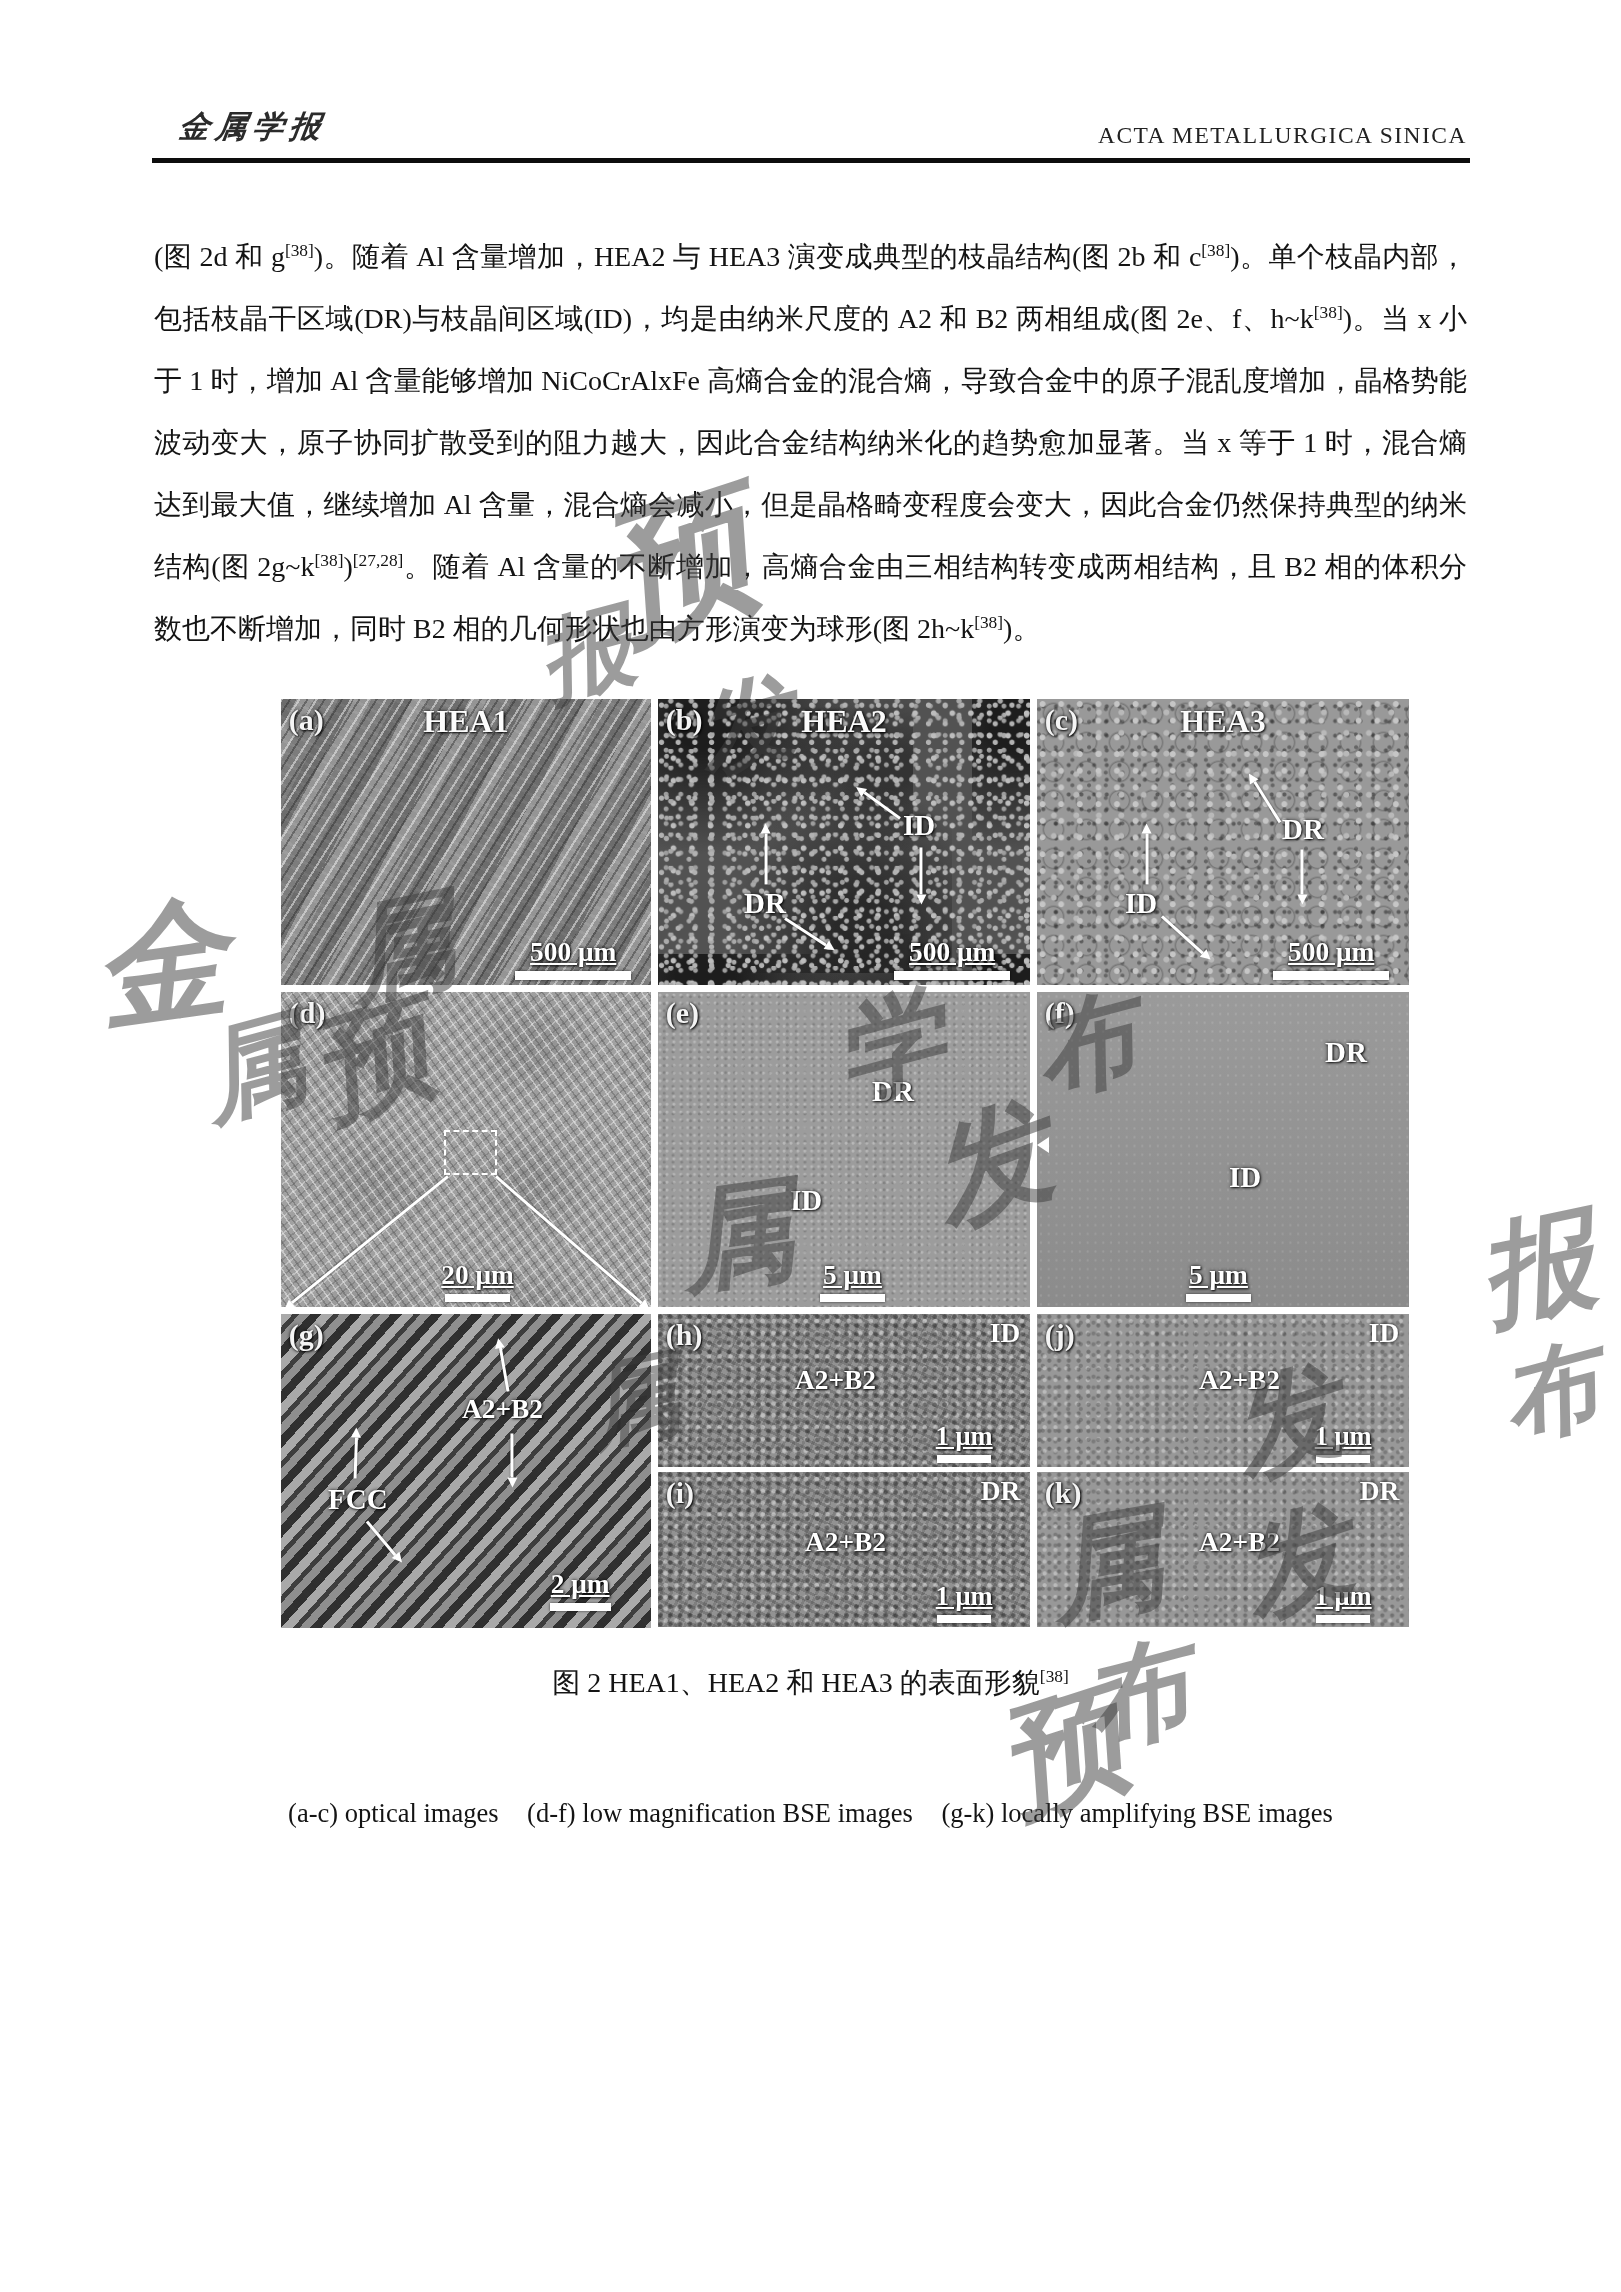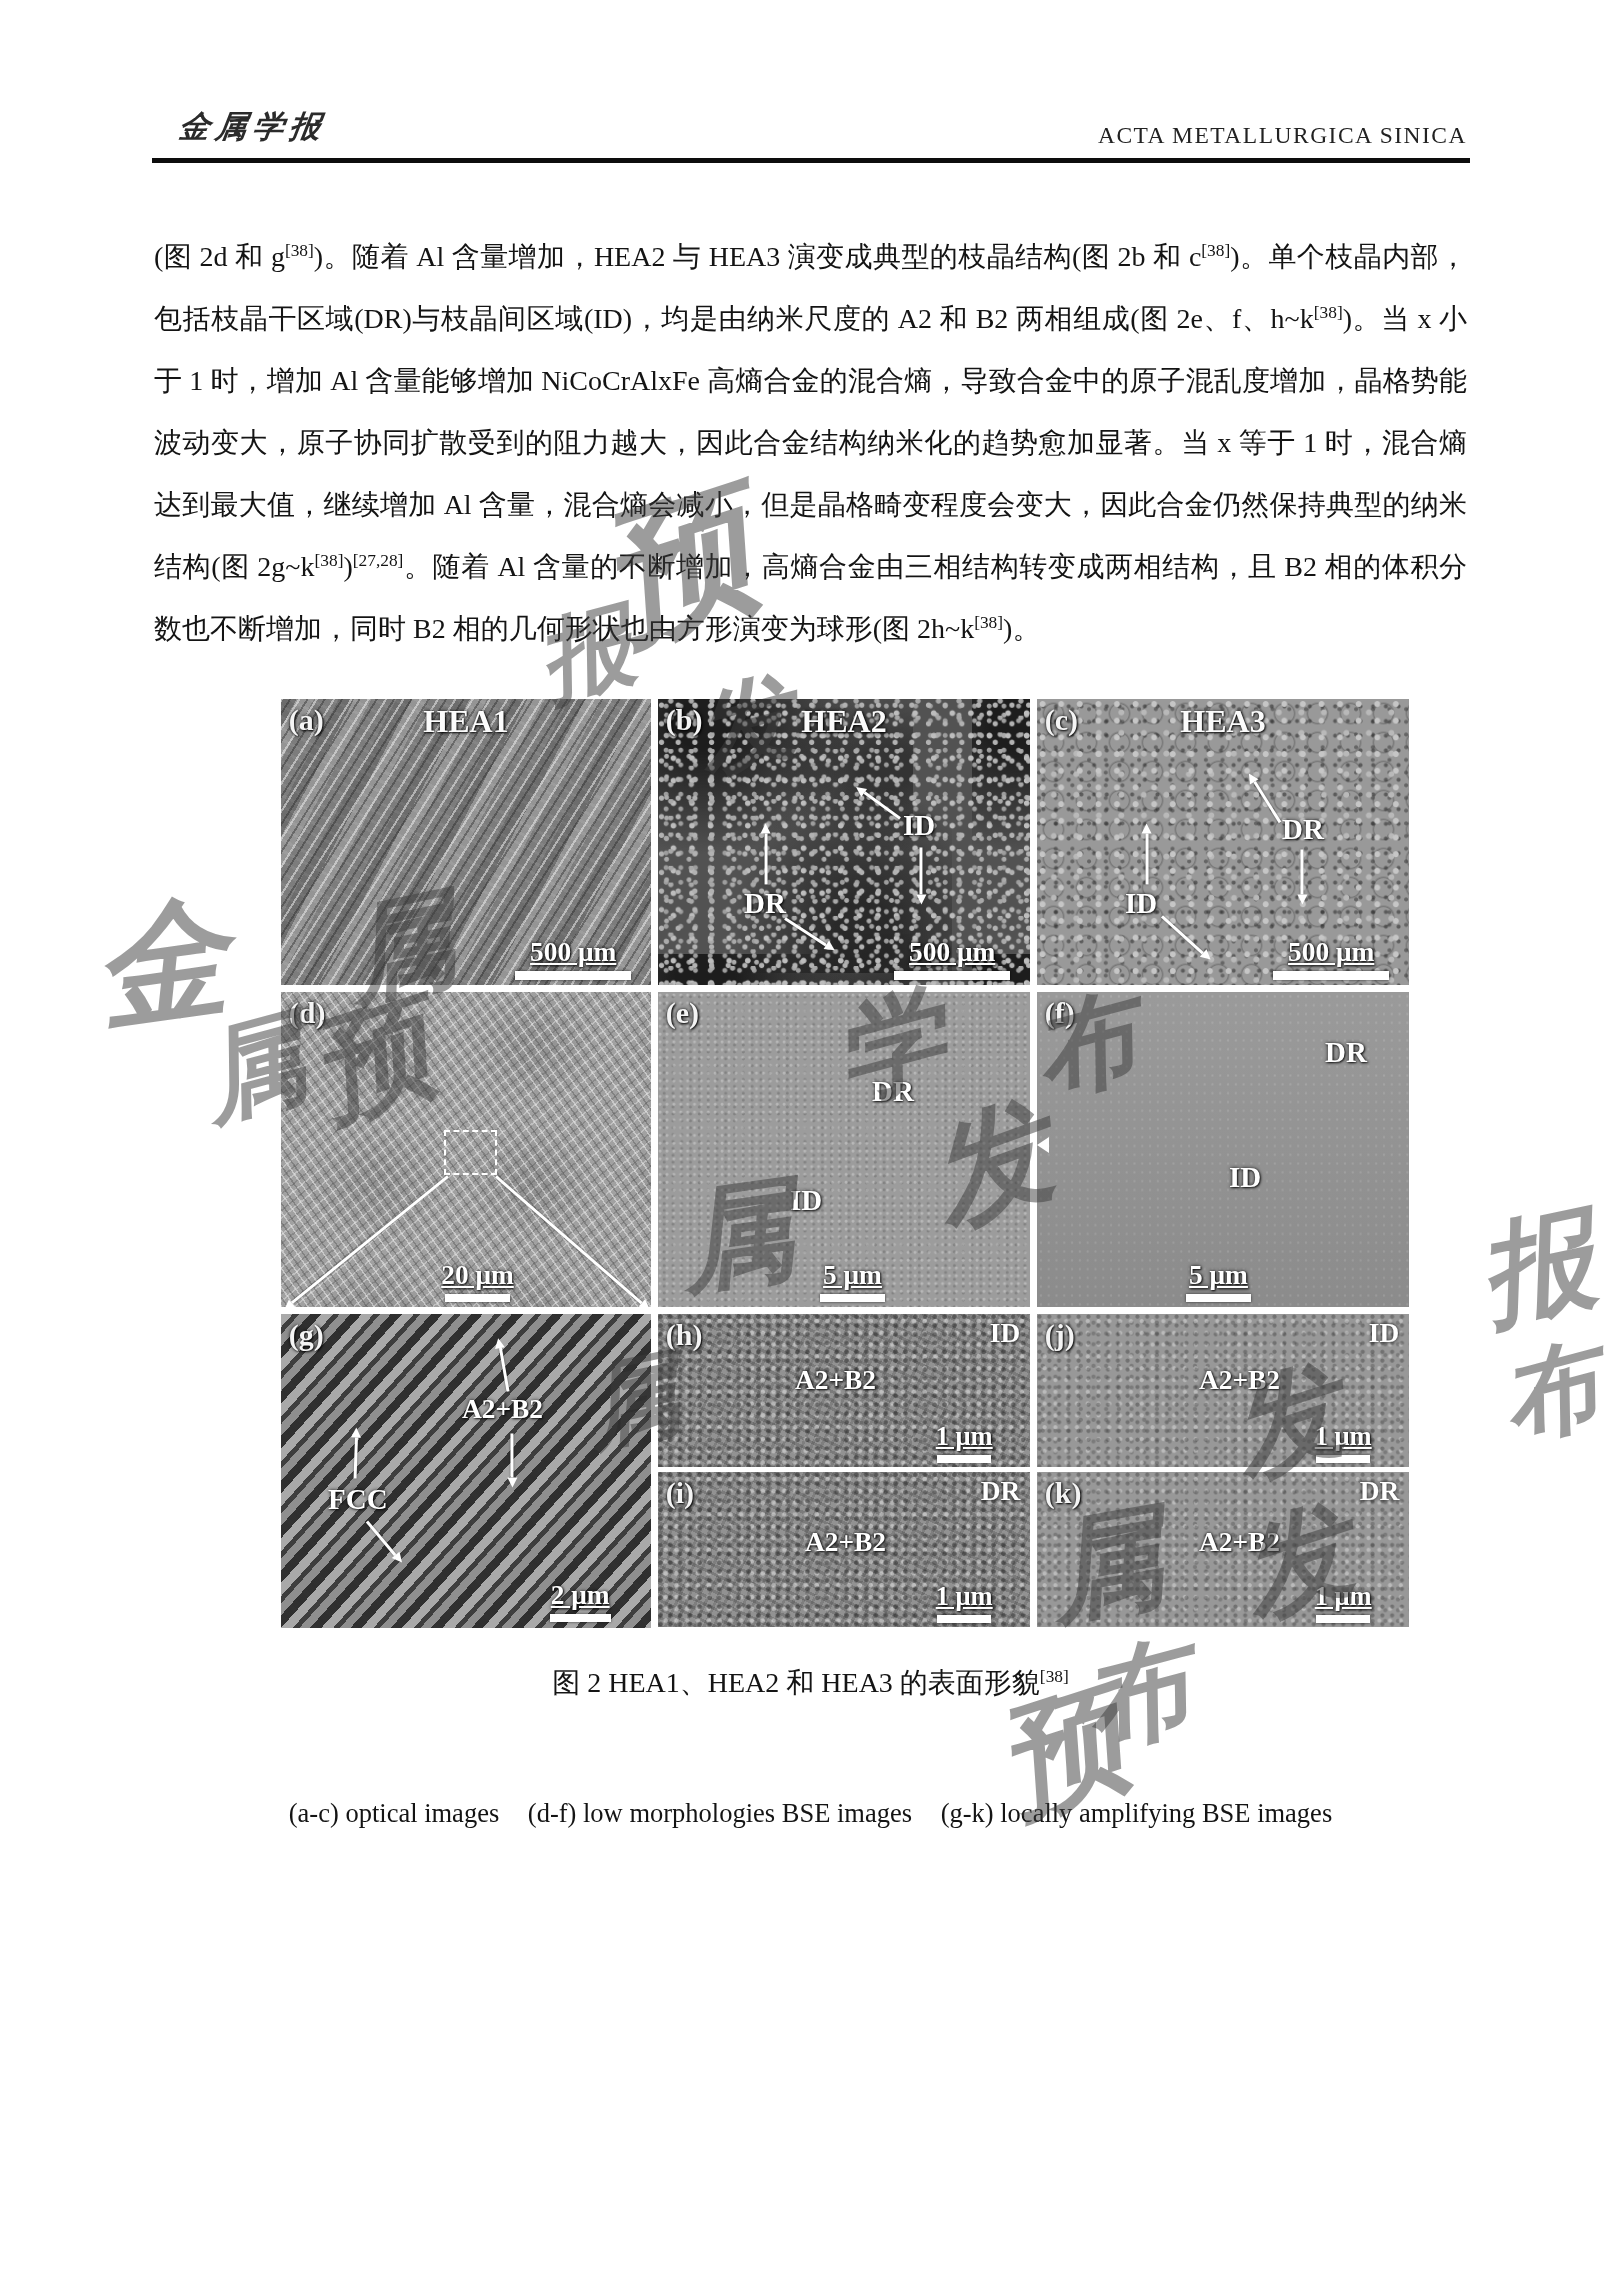--- a/index.html
+++ b/index.html
@@ -185,21 +185,21 @@
     </div>
 
     <div class="panel p-g" style="left:0;top:615px;width:370px;height:314px">
       <span class="ptag">(g)</span>
       <span class="plabel" style="left:181px;top:80px;font-size:27.4px">A2+B2</span>
       <span class="plabel" style="left:47px;top:169px">FCC</span>
       <div class="arw" style="left:227px;top:76px;width:44px;transform:rotate(-100deg)"></div>
       <div class="arw" style="left:231px;top:118px;width:44px;transform:rotate(90deg)"></div>
       <div class="arw" style="left:74px;top:163px;width:41px;transform:rotate(-88deg)"></div>
       <div class="arw" style="left:86px;top:206px;width:44px;transform:rotate(50deg)"></div>
-      <div class="scalebox" style="right:11.8px;bottom:6px;width:118px">
+      <div class="scalebox" style="right:11.8px;bottom:17px;width:118px">
         <span class="stext">2 μm</span>
         <div class="sbar" style="width:61px;height:7.8px"></div>
       </div>
     </div>
 
     <div class="panel p-h" style="left:377px;top:615px;width:372px;height:153px">
       <span class="ptag">(h)</span>
       <span class="pcorner">ID</span>
       <span class="plabel" style="left:137px;top:51px;font-size:27.4px">A2+B2</span>
       <div class="scalebox" style="right:11.8px;bottom:3.9px;width:108px">
@@ -236,21 +236,21 @@
         <span class="stext small">1 μm</span>
         <div class="sbar" style="width:54px;height:7.8px"></div>
       </div>
     </div>
 
   </div>
 
   <div class="cap cap-zh">图 2 HEA1、HEA2 和 HEA3 的表面形貌<sup>[38]</sup></div>
   <div class="cap cap-sub">
     <span>(a-c) optical images</span>
-    <span>(d-f) low morphologies BSE images</span>
+    <span>(d-f) low magnification BSE images</span>
     <span>(g-k) locally amplifying BSE images</span>
   </div>
 
 
   <div id="wmlayer">
       <span class="wm" style="left: 586px; top: 655px; font-size: 93px; transform: translate(-50%, -50%) rotate(-15deg);">报</span>
       <span class="wm" style="left: 678px; top: 567px; font-size: 147px; transform: translate(-50%, -50%) rotate(-18deg);">预</span>
       <span class="wm" style="left: 745px; top: 727px; font-size: 98px; transform: translate(-50%, -50%) rotate(-15deg);">发</span>
       <span class="wm" style="left: 160px; top: 965px; font-size: 132px; transform: translate(-50%, -50%) rotate(-8deg);">金</span>
       <span class="wm" style="left: 253px; top: 1070px; font-size: 103px; transform: translate(-50%, -50%) rotate(-15deg);">属</span>

